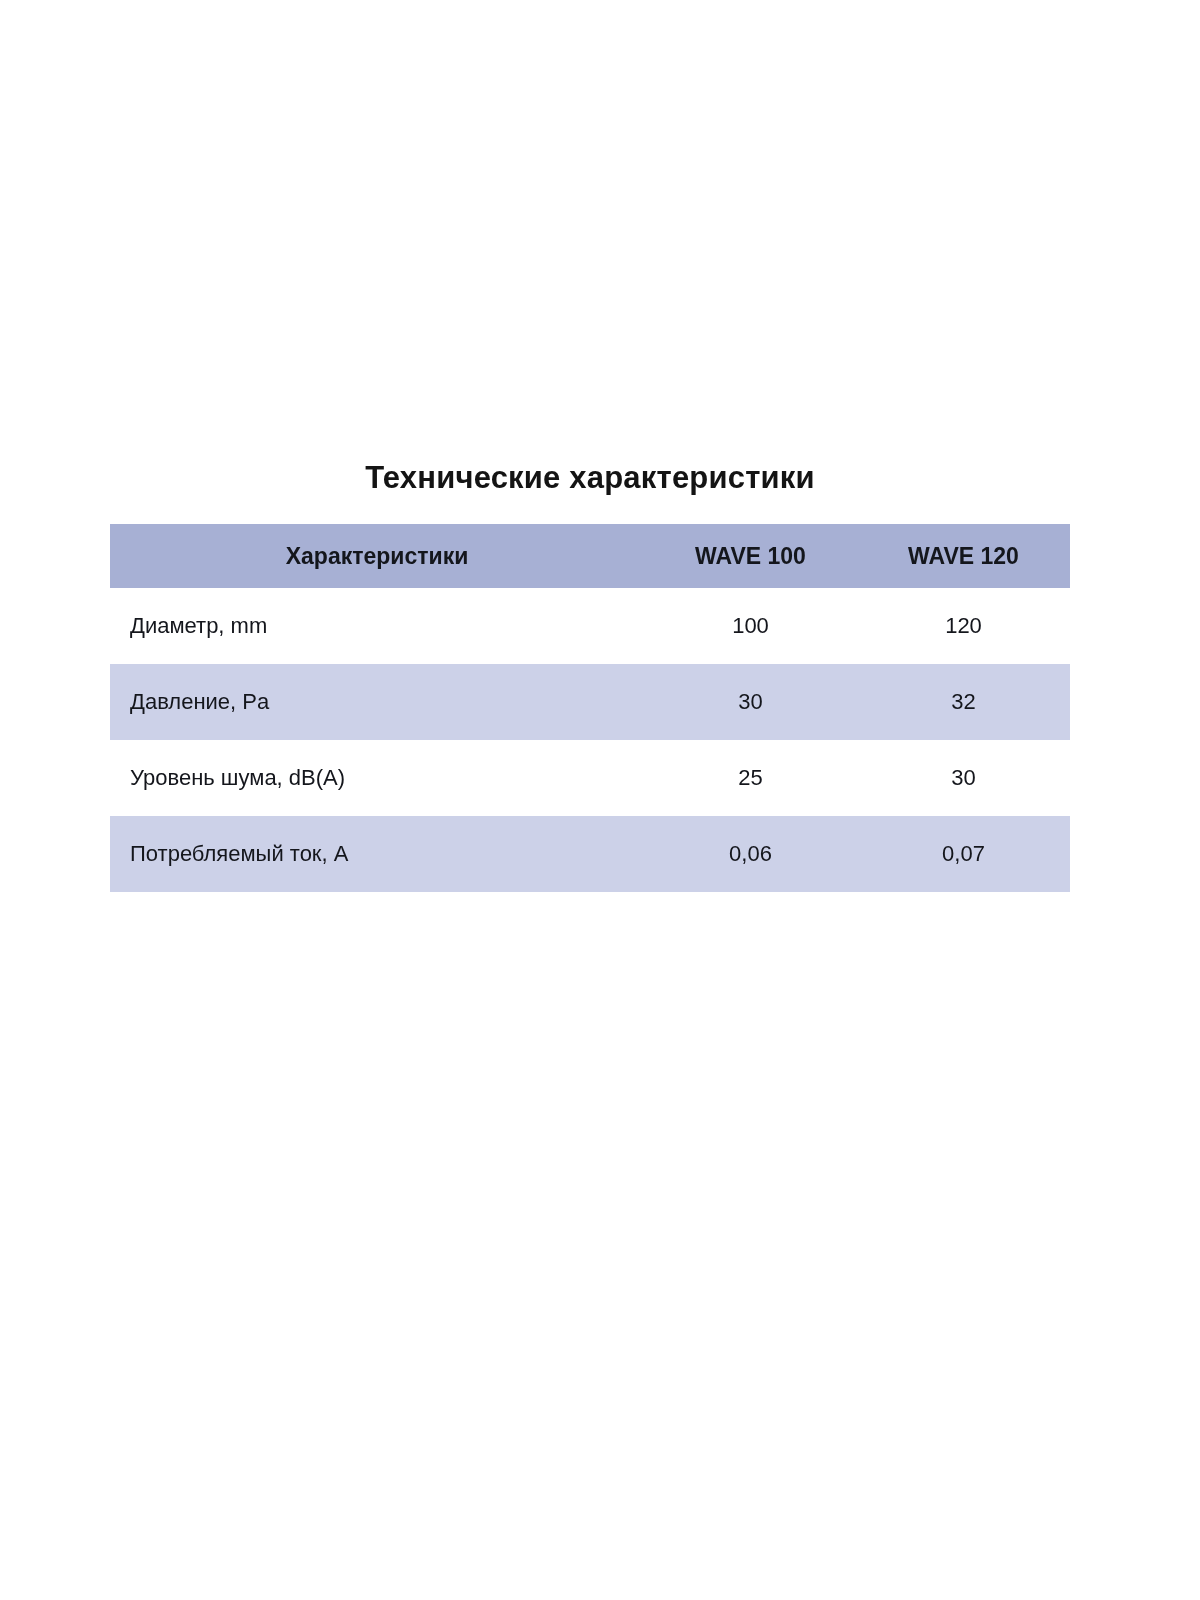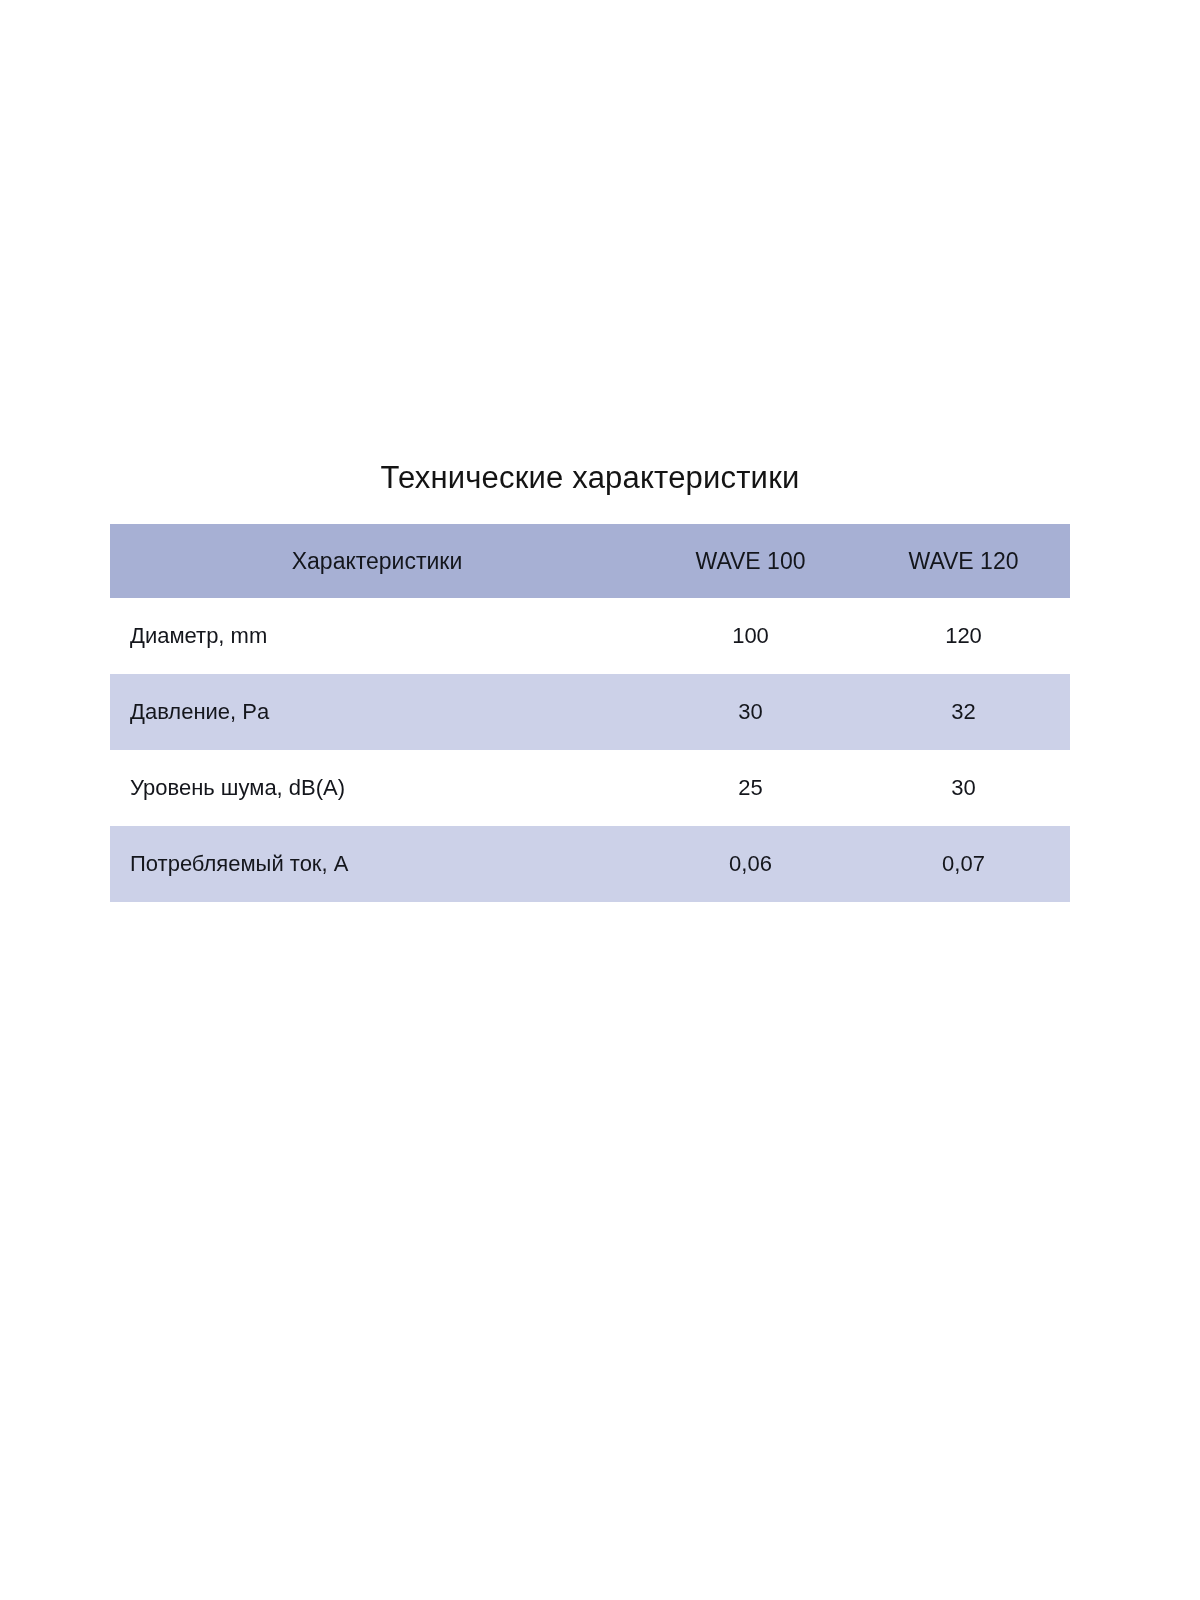--- a/index.html
+++ b/index.html
@@ -22,39 +22,39 @@
     width: 1200px;
     height: 1600px;
   }
   .title {
     position: absolute;
     left: 110px;
     top: 460px;
     width: 960px;
     text-align: center;
     font-size: 31px;
-    font-weight: normal;
+    font-weight: bold;
     letter-spacing: 0.2px;
     color: #141414;
   }
   .spec-table {
     position: absolute;
     left: 110px;
     top: 524px;
     width: 960px;
     border-collapse: collapse;
     table-layout: fixed;
   }
   .spec-table col.c-name { width: 534px; }
   .spec-table col.c-val  { width: 213px; }
   .spec-table thead th {
     background: #a7b0d4;
-    height: 74px;
+    height: 64px;
     font-size: 23px;
-    font-weight: normal;
+    font-weight: bold;
     color: #14161c;
     text-align: center;
     vertical-align: middle;
     padding: 0;
   }
   .spec-table thead th.h-name {
     text-align: center;
   }
   .spec-table tbody td {
     height: 76px;

